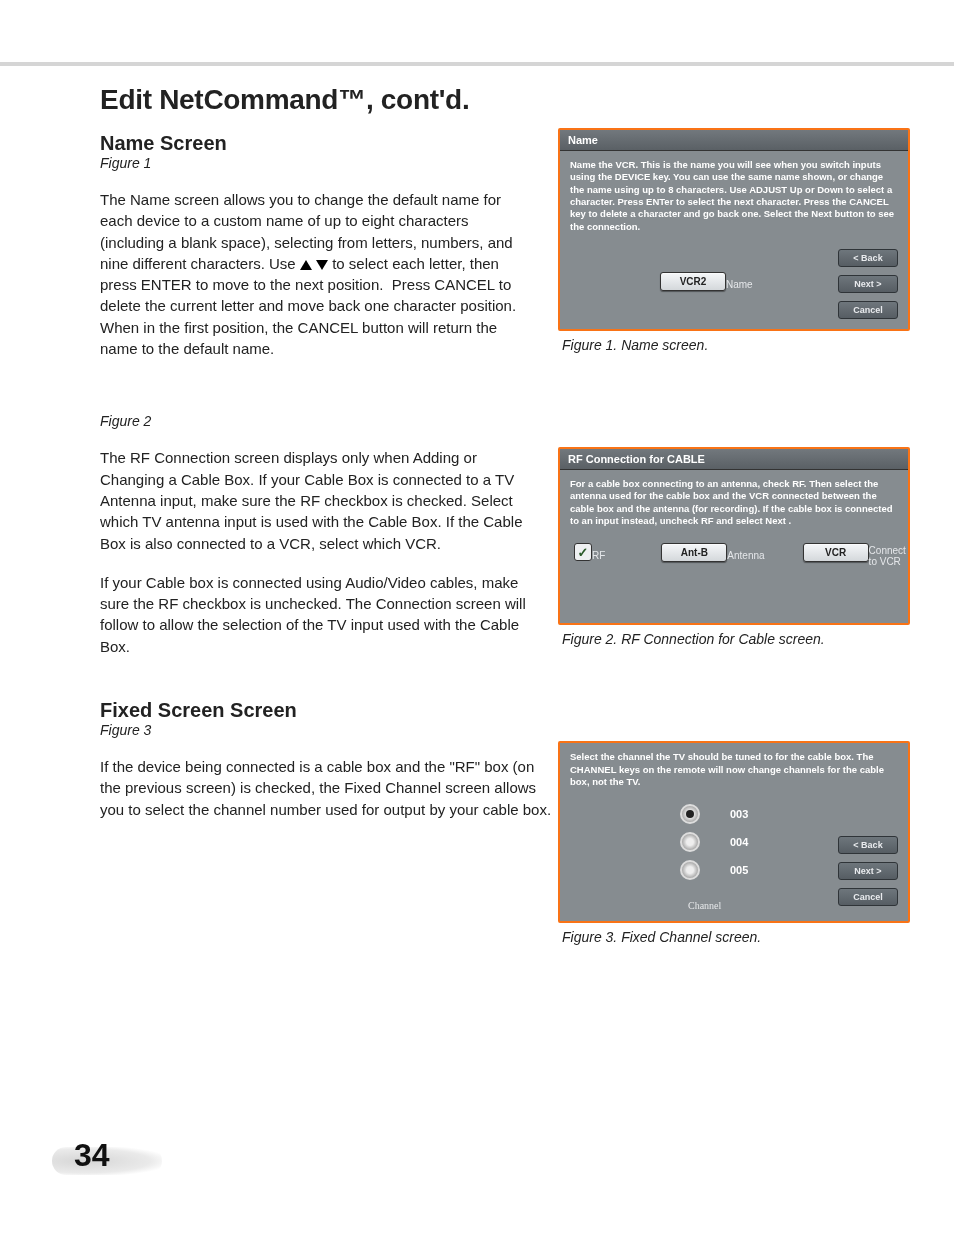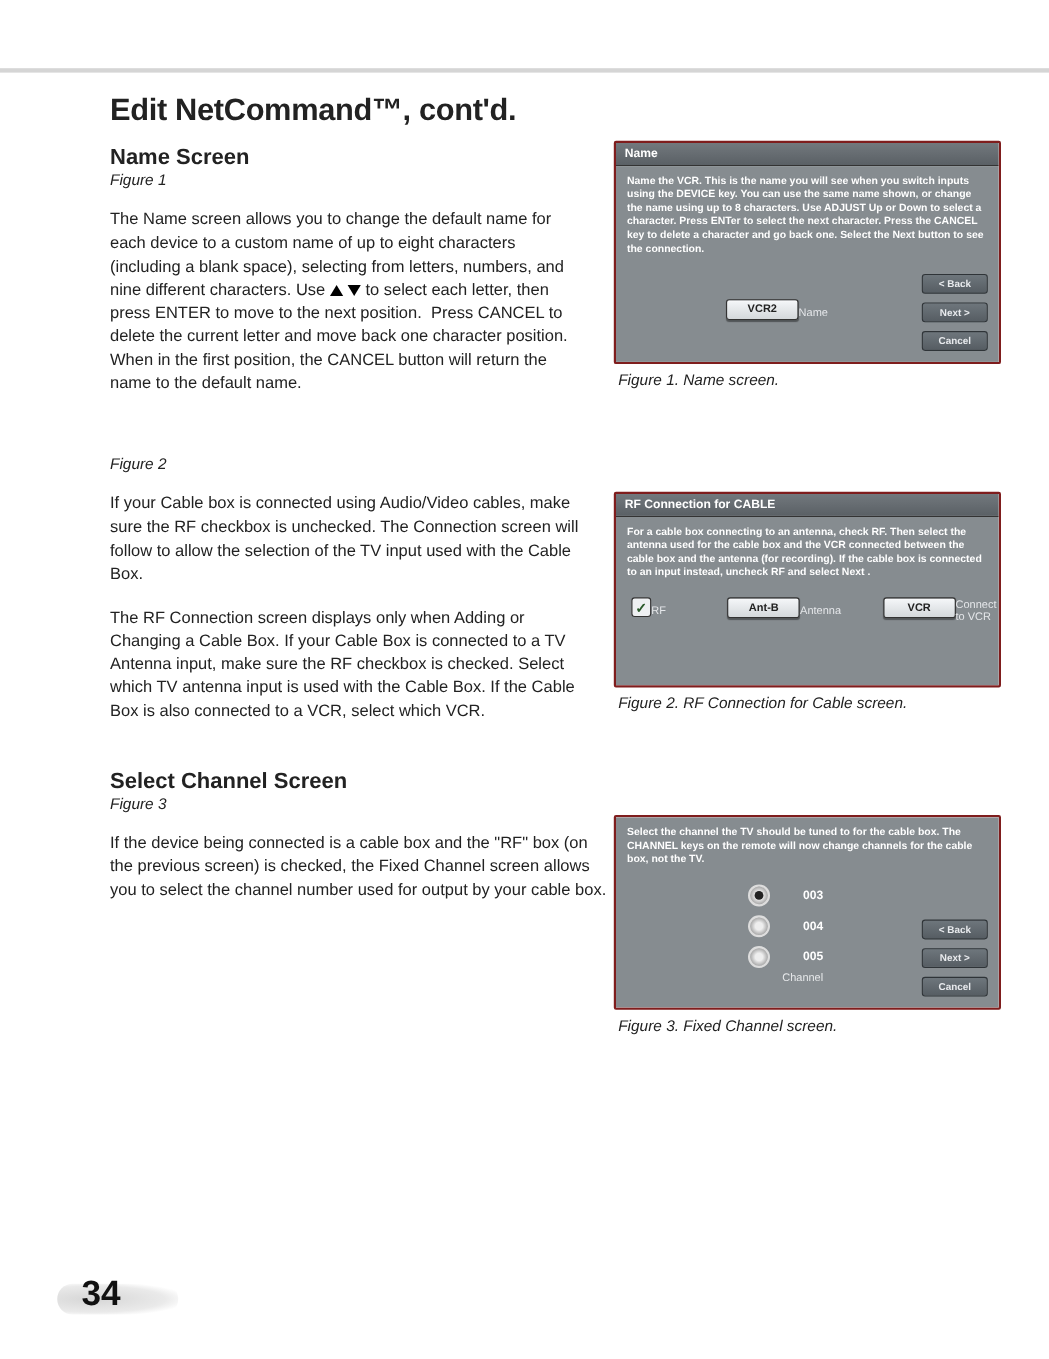--- a/index.html
+++ b/index.html
@@ -74,21 +74,21 @@
   .tri-down {
     border-left: 6px solid transparent;
     border-right: 6px solid transparent;
     border-top: 10px solid #000;
   }
 
   
   .shot {
     width: 348px;
     margin: 0 0 6px 0;
-    border: 2px solid #7f1d1d;
+    border: 2px solid #f97316;
     border-radius: 2px;
     overflow: hidden;
     font-family: Arial, sans-serif;
   }
   .shot-title {
     background: linear-gradient(#72787d, #5a6065);
     color: #fff;
     font-size: 11px;
     font-weight: bold;
     padding: 4px 8px;
@@ -177,36 +177,36 @@
     background: radial-gradient(circle, #eee 30%, #aaa 70%);
     border-radius: 50%;
     position: relative;
   }
   .radio.sel::after {
     content:"";
     position:absolute; inset: 4px;
     background:#222; border-radius:50%;
   }
   .radio-label { font-size: 11px; font-weight: bold; color: #fff; }
-  .channel-label { font-size: 10px; color:#e6e8ea; text-align:right; margin-left: 118px; margin-top:4px;}
+  .channel-label { font-size: 10px; color:#e6e8ea; text-align:left; margin-left: 118px; margin-top:20px;font-family:Liberation Serif, serif;}
 
   .figcap {
     font-style: italic;
     font-size: 14px;
     margin: 6px 0 36px 4px;
   }
   .col-right .spacer1 { height: 2px; }
   .col-right .spacer2 { height: 58px; }
   .col-right .spacer3 { height: 58px; }
 
   
   .page-num-wrap {
     position: absolute;
     left: 52px;
-    bottom: 40px;
+    bottom: 60px;
   }
   .page-num-swoosh {
     width: 110px;
     height: 28px;
     background: radial-gradient(ellipse at 30% 50%, #d6d6d6 0%, #eaeaea 60%, rgba(234,234,234,0) 80%);
     border-radius: 14px 14px 14px 14px / 14px 14px 14px 14px;
     position: relative;
   }
   .page-num {
     position: absolute;
@@ -236,26 +236,26 @@
         The Name screen allows you to change the default name for each device to a custom name of up to eight characters (including a blank space), selecting from letters, numbers, and nine different characters. Use
         <span class="tri-up"></span>
         <span class="tri-down"></span>
         to select each letter, then press ENTER to move to the next position.&nbsp; Press CANCEL to delete the current letter and move back one character position.&nbsp; When in the first position, the CANCEL button will return the name to the default name.
       </p>
 
       <div style="height:36px"></div>
 
       <div class="fig-ref">Figure 2</div>
 
+      <p class="body">The RF Connection screen displays only when Adding or Changing a Cable Box.  If your Cable Box is connected to a TV Antenna input, make sure the RF checkbox is checked.  Select which TV antenna input is used with the Cable Box.  If the Cable Box is also connected to a VCR, select which VCR.</p>
       <p class="body">If your Cable box is connected using Audio/Video cables, make sure the RF checkbox is unchecked. The Connection screen will follow to allow the selection of the TV input used with the Cable Box.</p>
-      <p class="body">The RF Connection screen displays only when Adding or Changing a Cable Box.  If your Cable Box is connected to a TV Antenna input, make sure the RF checkbox is checked.  Select which TV antenna input is used with the Cable Box.  If the Cable Box is also connected to a VCR, select which VCR.</p>
 
       <div style="height:18px"></div>
 
-      <h2 class="section">Select Channel Screen</h2>
+      <h2 class="section">Fixed Screen Screen</h2>
       <div class="fig-ref">Figure 3</div>
 
       <p class="body" style="width:455px">If the device being connected is a cable box and the "RF" box (on the previous screen) is checked, the Fixed Channel screen allows you to select the channel number used for output by your cable box.</p>
     </div>
 
     <div class="col-right">
       <div class="spacer1"></div>
 
       <div class="shot">
         <div class="shot-title">Name</div>

